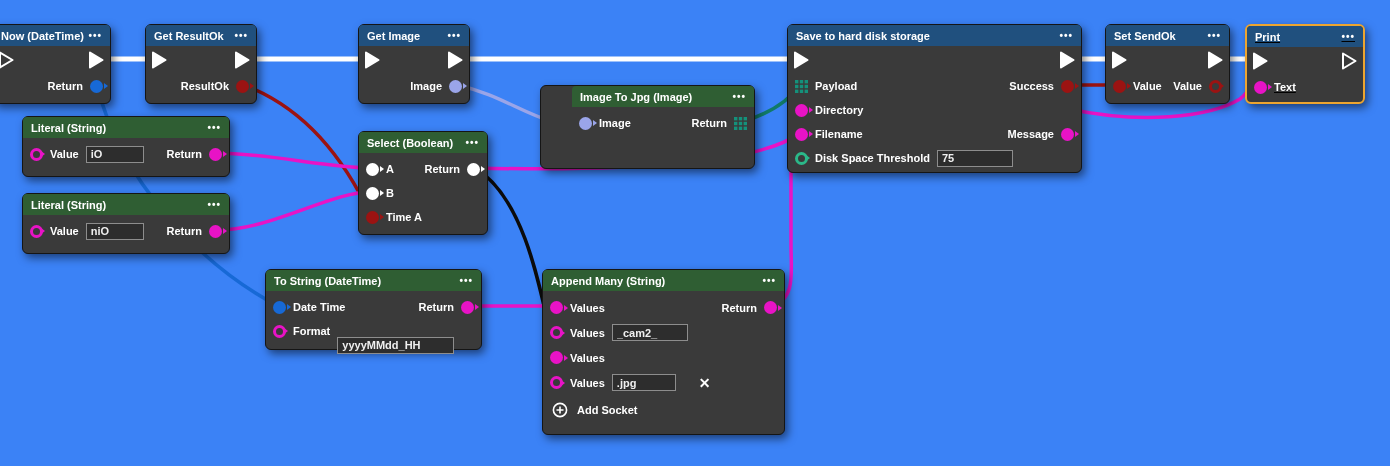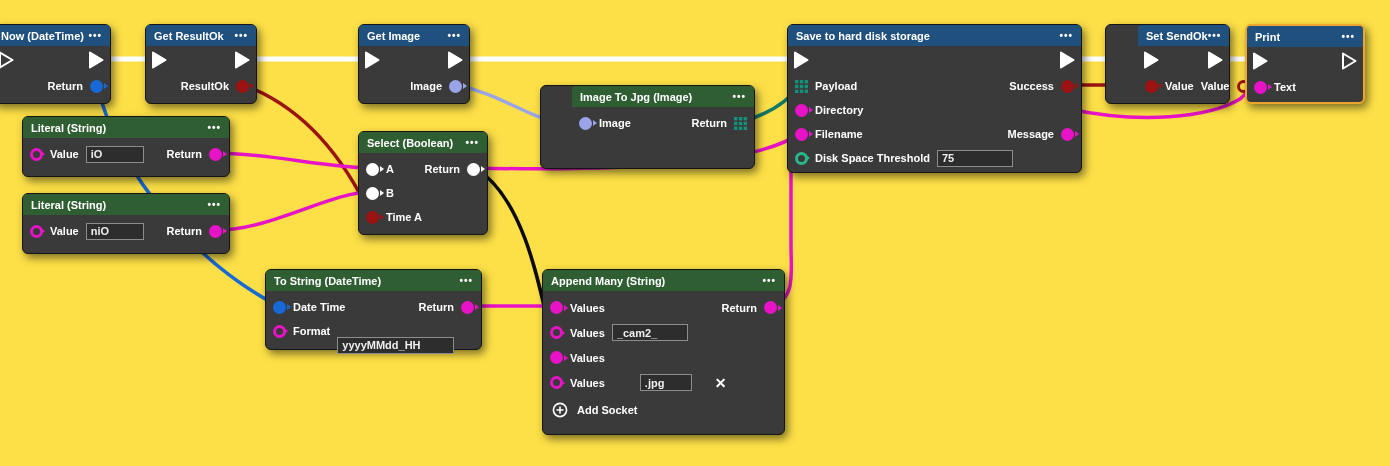--- a/index.html
+++ b/index.html
@@ -1,21 +1,21 @@
 <!DOCTYPE html>
 <html><head>
 <meta charset="utf-8">
 <style>
   html,body{margin:0;padding:0;background:#2a2a2a;}
-  #canvas{position:relative;width:1390px;height:466px;overflow:hidden;background:#fde047;
+  #canvas{position:relative;width:1390px;height:466px;overflow:hidden;background:#3b82f6;
           font-family:"Liberation Sans",sans-serif;}
   .wires{position:absolute;left:0;top:0;z-index:1;}
   .node{position:absolute;z-index:2;background:#3a3a3a;border:1.5px solid #151515;border-radius:6px;
         box-shadow:3px 4px 8px rgba(0,0,0,.5);box-sizing:border-box;}
-  .node.selected{border:2px solid #eda52f;}
+  .node.selected{border:2px solid #eda52f;text-decoration:underline;}
   .hd{height:21px;display:flex;align-items:center;justify-content:space-between;padding:0 8px;
       font-size:11px;font-weight:700;color:#fff;border-radius:4px 4px 0 0;white-space:nowrap;}
   .hd.blue{background:#20507e;}
   .hd.green{background:#2f5e33;}
   .dots{font-size:10px;letter-spacing:1px;cursor:pointer;}
   .xrow{height:28px;display:flex;align-items:center;justify-content:space-between;padding:0 5px;}
   .rows{padding-top:4px;}
   .row{display:flex;align-items:center;gap:7px;padding:0 7px;height:24px;color:#fff;
        font-weight:700;font-size:11px;}
   .row.h25{height:25px;}
@@ -254,21 +254,21 @@
         <span class="lbl">Values</span>
         <input class="fld" style="width: 76px;" value="_cam2_">
       </div>
       <div class="row h25">
         <span class="sock" style="--c:#e813c6"></span>
         <span class="lbl">Values</span>
       </div>
       <div class="row h25">
         <span class="sock ring" style="--c:#e813c6"></span>
         <span class="lbl">Values</span>
-        <input class="fld" style="width: 52px; margin-left: 28px;" value=".jpg">
+        <input class="fld" style="width: 64px;" value=".jpg">
         <span class="xdel">✕</span>
       </div>
       <div class="addrow">
         <svg width="16" height="16" viewBox="0 0 16 16">
             <circle cx="8" cy="8" r="6.6" fill="none" stroke="#fff" stroke-width="1.6"></circle>
             <path d="M8 4.5 V11.5 M4.5 8 H11.5" stroke="#fff" stroke-width="1.6"></path>
           </svg>
         <span class="lbl">Add Socket</span>
       </div>
     </div>
@@ -319,21 +319,21 @@
           <span class="sock" style="--c:#e813c6"></span>
         </span>
     </div>
     <div class="row">
       <span class="sock ring" style="--c:#2bb889"></span>
       <span class="lbl">Disk Space Threshold</span>
       <input class="fld" style="width: 76px;" value="75">
     </div>
   </div>
 
-  <div class="node" style="left:1105px;top:24px;width:125px;height:80px;padding-left:32px;">
+  <div class="node" style="left:1105px;top:24px;width:125px;height:80px;">
     <div class="hd blue">
         <span>Set SendOk</span>
         <span class="dots">•••</span>
       </div>
     <div class="xrow">
       <svg class="exec" width="17" height="20" viewBox="0 0 17 20">
           <path d="M2 2.5 L14.5 10 L2 17.5 Z" fill="#fff" stroke="#fff" stroke-width="2" stroke-linejoin="round"></path>
         </svg>
       <svg class="exec" width="17" height="20" viewBox="0 0 17 20">
           <path d="M2 2.5 L14.5 10 L2 17.5 Z" fill="#fff" stroke="#fff" stroke-width="2" stroke-linejoin="round"></path>

